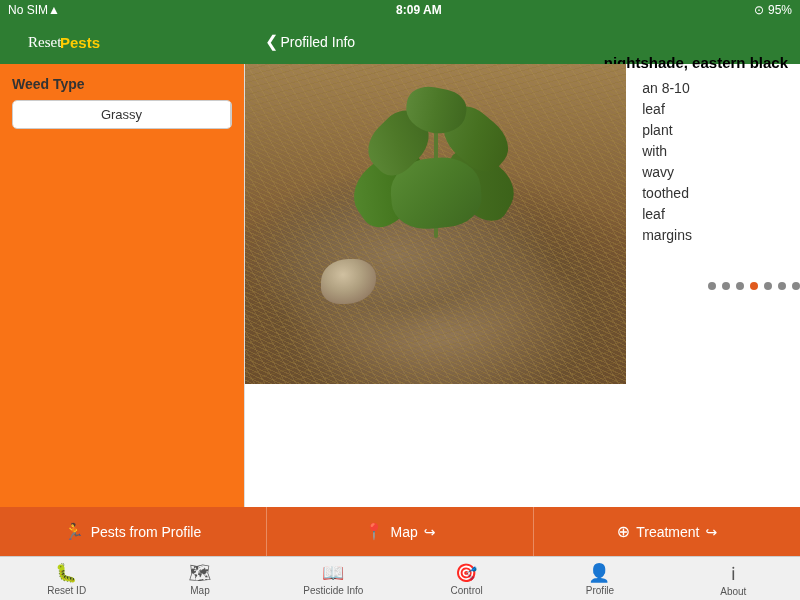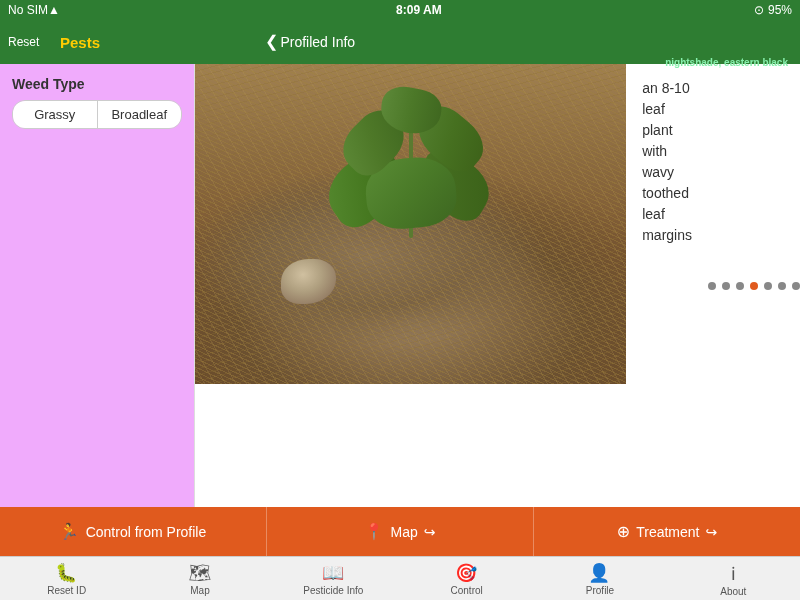--- a/index.html
+++ b/index.html
@@ -24,24 +24,25 @@
     .nav-bar {
       background: #2e7d32;
       height: 44px;
       display: flex;
       align-items: center;
       padding: 0 12px;
       position: relative;
     }
     .nav-reset {
       color: white;
-      font-size: 12px;
+      font-size: 15px;
       font-weight: 500;
       position: absolute;
-      left: 8px;
+      left: 28px;
+      font-family: Liberation Serif, serif;
     }
     .nav-weeds {
       color: #ffcc02;
       font-size: 15px;
       font-weight: 600;
       position: absolute;
       left: 60px;
     }
     .nav-back {
       color: white;
@@ -50,54 +51,54 @@
       align-items: center;
       gap: 2px;
       position: absolute;
       left: 265px;
     }
     .nav-back-chevron {
       font-size: 16px;
       line-height: 1;
     }
     .pest-name {
-      color: #86efac;
-      font-size: 10px;
+      color: #000000;
+      font-size: 15px;
       font-weight: 600;
       position: absolute;
       right: 0;
       left: 265px;
       text-align: right;
       padding-right: 12px;
       margin-top: 41px;
     }
 
     
     .main-content {
       display: flex;
       height: calc(600px - 20px - 44px - 49px - 44px);
     }
 
     
     .sidebar {
-      width: 195px;
+      width: 245px;
       border-right: 1px solid #ddd;
       padding: 12px;
-      background: #f0abfc;
+      background: #f97316;
     }
     .sidebar-title {
       font-size: 14px;
       font-weight: 700;
       color: #333;
       margin-bottom: 8px;
     }
     .weed-type-buttons {
       display: flex;
       border: 1px solid #ccc;
-      border-radius: 13px;
+      border-radius: 5px;
       overflow: hidden;
     }
     .weed-type-btn {
       flex: 1;
       padding: 6px 0;
       text-align: center;
       font-size: 13px;
       color: #333;
       background: #fff;
       border: none;
@@ -331,21 +332,20 @@
   </span>
   <span class="pest-name">nightshade, eastern black</span>
 </div>
 
 <div class="main-content">
 
   <div class="sidebar">
     <div class="sidebar-title">Weed Type</div>
     <div class="weed-type-buttons">
       <button class="weed-type-btn">Grassy</button>
-      <button class="weed-type-btn">Broadleaf</button>
     </div>
   </div>
 
   <div class="detail-panel">
 
     <div class="plant-image">
       <div class="plant-image-inner">
         <div class="soil-bg"></div>
         <div class="stubble"></div>
         <div class="rock"></div>
@@ -374,21 +374,21 @@
       <div class="dot"></div>
       <div class="dot"></div>
     </div>
 
   </div>
 </div>
 
 <div class="action-bar">
   <div class="action-btn">
     <span class="action-icon">🏃</span>
-    <span>Control from Profile</span>
+    <span>Pests from Profile</span>
   </div>
   <div class="action-btn">
     <span class="action-icon">📍</span>
     <span>Map</span>
     <span>↪</span>
   </div>
   <div class="action-btn">
     <span class="action-icon">⊕</span>
     <span>Treatment</span>
     <span>↪</span>

